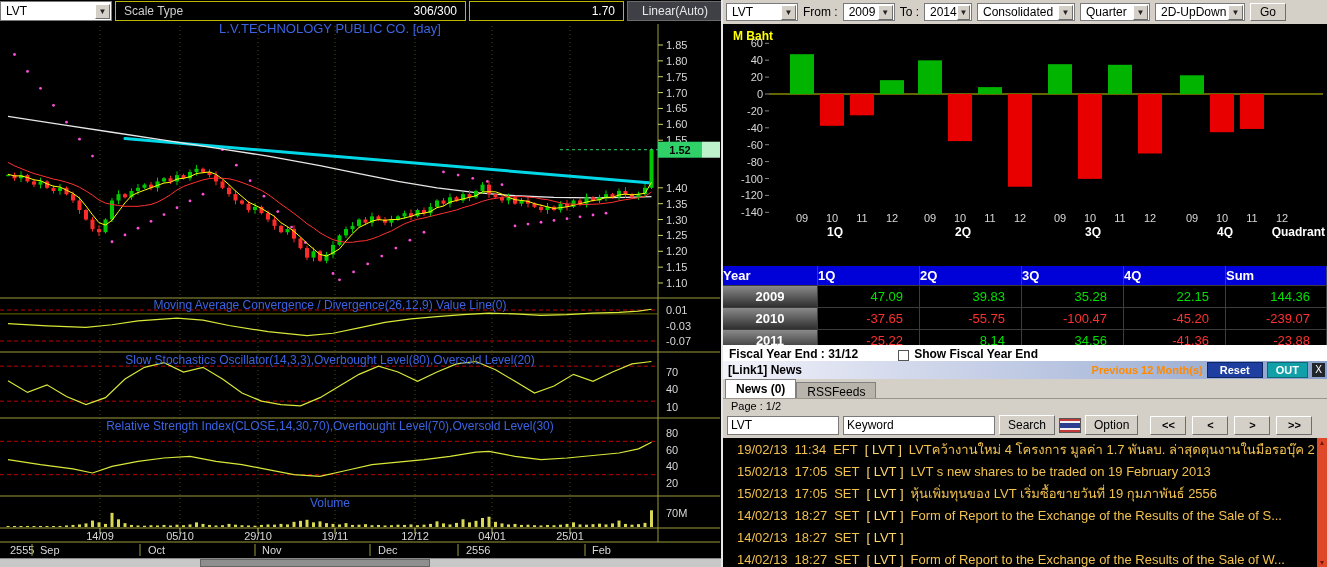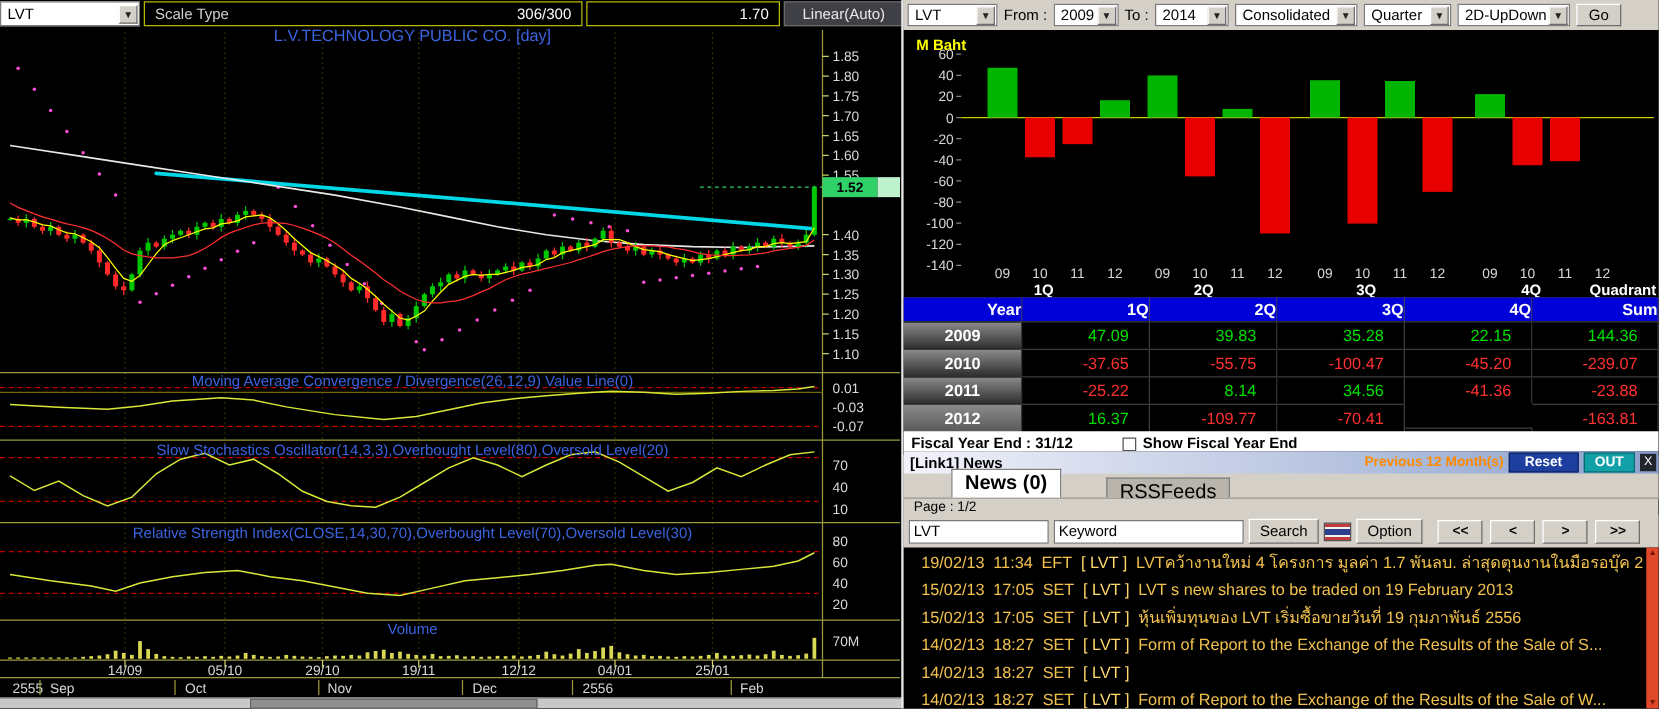--- a/index.html
+++ b/index.html
@@ -31,22 +31,22 @@
   .right-panel{position:absolute;left:723px;top:0;width:604px;height:567px;background:#d4d0c8;}
   .rt{position:absolute;left:0;top:0;width:604px;height:24px;display:flex;align-items:center;gap:5px;
       padding:0 3px;font-size:12px;color:#000;background:#d4d0c8;}
   .rt .combo{height:18px;}
   .win-btn{background:#d4d0c8;border:1px solid;border-color:#fff #6d6d6d #6d6d6d #fff;font-size:12px;color:#000;}
   #bar-chart{position:absolute;left:0;top:24px;background:#000;display:block;}
 
   
   #qtable{position:absolute;left:0;top:238px;width:604px;background:#000;
           display:grid;grid-template-columns:95px 102px 102px 102px 102px 101px;}
-  #qtable .th{background:#0000d8;color:#fff;font-weight:bold;font-size:13px;text-align:right;
-              padding:2px 0;border-right:1px solid #3c3c6e;}
+  #qtable .th{background:#0000d8;color:#fff;font-weight:bold;font-size:13px;text-align:left;
+              padding:2px 0;border-right:1px solid #3c3c6e;margin-top:28px;}
   #qtable .year-cell{background:linear-gradient(#8a8a8a,#2e2e2e);color:#fff;font-weight:bold;font-size:13px;
               text-align:center;padding:3px 0;border-right:1px solid #3c3c3c;border-top:1px solid #3c3c3c;}
   #qtable .val{background:#000;font-size:13px;text-align:right;padding:3px 16px 3px 0;
               border-right:1px solid #3c3c3c;border-top:1px solid #3c3c3c;}
   #qtable .pos{color:#00e000;} #qtable .neg{color:#ff3030;} #qtable .na{color:#e0e0e0;margin-top:19px;}
 
   .fiscal{position:absolute;left:0;top:345px;width:604px;height:16px;background:#fff;color:#000;
           display:flex;align-items:flex-end;font-size:12px;font-weight:bold;padding-left:6px;}
   .cb{display:inline-block;width:11px;height:11px;background:#fff;border:1px solid #555;margin:0 5px 0 40px;}
 
@@ -55,21 +55,21 @@
           justify-content:space-between;padding:0 2px;font-size:12px;}
   .nh-title{font-weight:bold;color:#000;padding-left:3px;}
   .nh-right{display:flex;align-items:center;gap:4px;}
   .nh-prev{color:#ff8a00;font-weight:bold;font-size:11px;}
   .nh-reset{background:#1e3fa0;color:#fff;border:1px solid #102560;font-size:11px;font-weight:bold;padding:1px 12px;}
   .nh-out{background:#12a0a8;color:#fff;border:1px solid #0a6a70;font-size:11px;font-weight:bold;padding:1px 8px;}
   .nh-x{background:#20242c;color:#fff;width:13px;height:14px;font-size:10px;line-height:14px;text-align:center;}
 
   .tabs{position:absolute;left:0;top:379px;width:604px;height:20px;background:#d4d0c8;
         display:flex;align-items:flex-end;padding-left:2px;border-bottom:1px solid #9a968e;}
-  .tab{font-size:16px;padding:2px 10px;border:1px solid #808080;border-bottom:none;margin-left:36px;}
+  .tab{font-size:12px;padding:2px 10px;border:1px solid #808080;border-bottom:none;}
   .tab.active{background:#fff;font-weight:bold;}
   .tab.inactive{background:#b8b4ac;height:16px;}
   .page-row{position:absolute;left:0;top:400px;width:604px;height:12px;font-size:11px;color:#000;padding-left:8px;}
 
   .controls{position:absolute;left:0;top:412px;width:604px;height:26px;display:flex;align-items:center;
             gap:4px;padding:0 4px;background:#d4d0c8;}
   .txt{height:19px;border:1px solid #7a7a7a;font-size:12px;padding:0 3px;
        font-family:"Liberation Sans","DejaVu Sans",sans-serif;}
   .flag{width:22px;height:15px;border:1px solid #555;
         background:linear-gradient(180deg,#c23b3b 0%,#c23b3b 17%,#f2f2f2 17%,#f2f2f2 33%,#2b3f8e 33%,#2b3f8e 67%,#f2f2f2 67%,#f2f2f2 83%,#c23b3b 83%,#c23b3b 100%);}
@@ -565,21 +565,21 @@
       <div class="combo" style="width:72px">
         <span>LVT</span>
         <span class="arrow">▼</span>
       </div>
       <span>From :</span>
       <div class="combo" style="width:52px">
         <span>2009</span>
         <span class="arrow">▼</span>
       </div>
       <span>To :</span>
-      <div class="combo" style="width:59px">
+      <div class="combo" style="width:48px">
         <span>2014</span>
         <span class="arrow">▼</span>
       </div>
       <div class="combo" style="width:98px">
         <span>Consolidated</span>
         <span class="arrow">▼</span>
       </div>
       <div class="combo" style="width:70px">
         <span>Quarter</span>
         <span class="arrow">▼</span>

